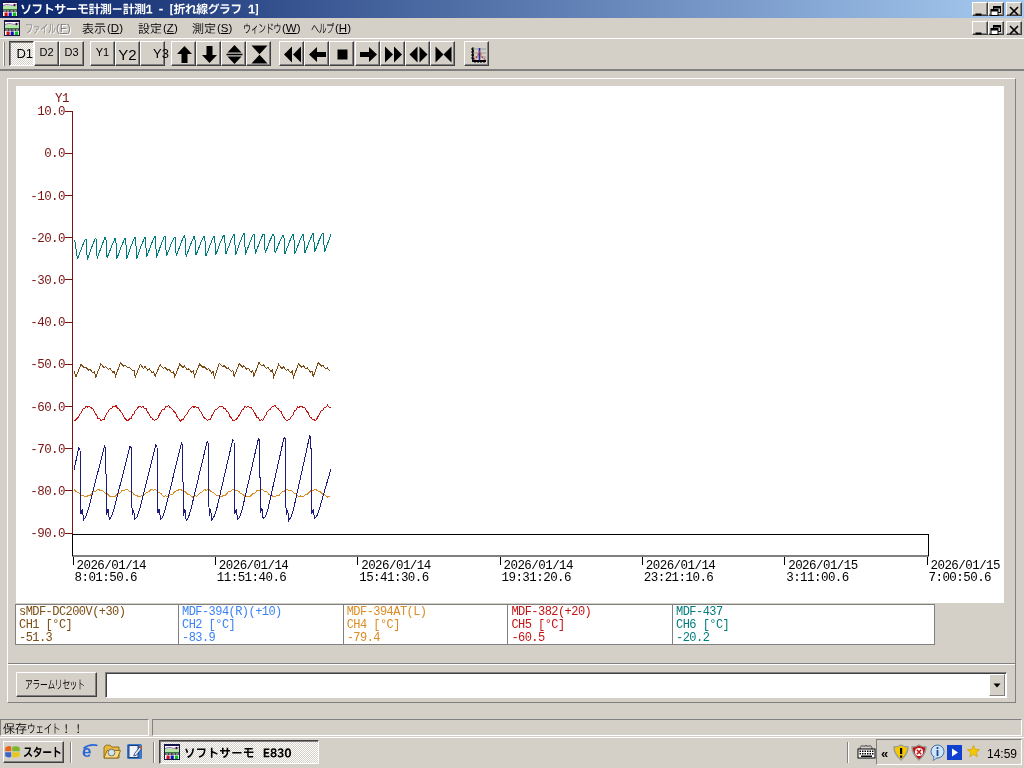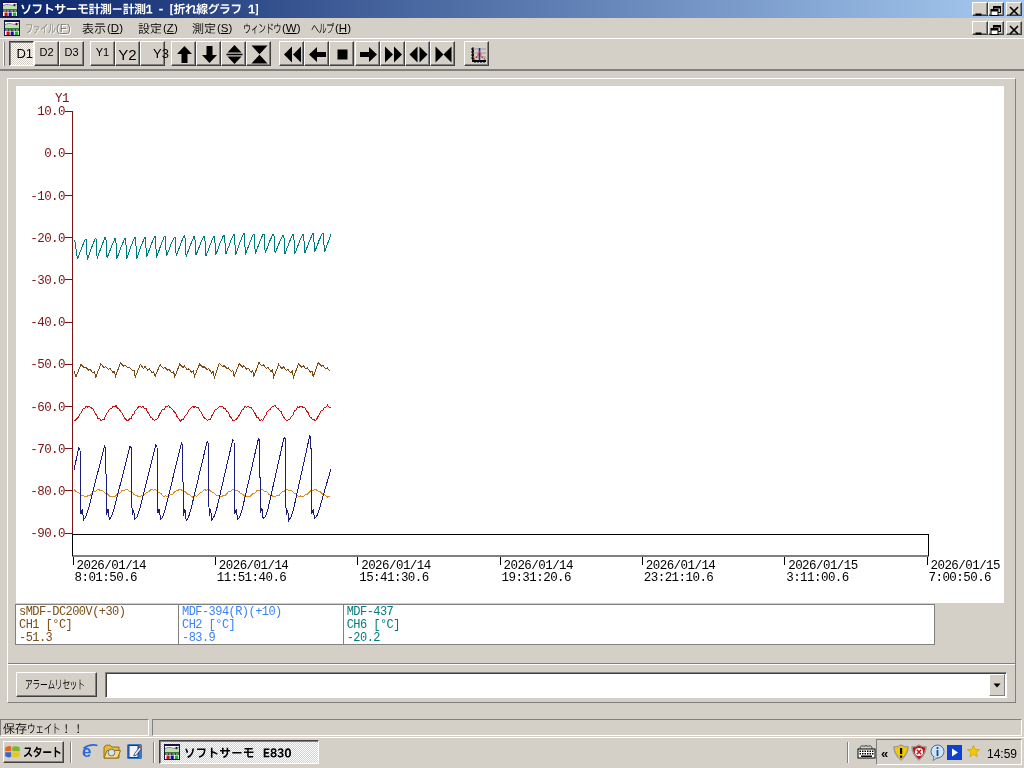--- a/index.html
+++ b/index.html
@@ -244,20 +244,22 @@
       <text x="912.5" y="494.5" font-size="12.5" fill="#000">7:00:50.6</text>
       <polyline points="58.0,154.1 59.2,156.7 61.4,173.3 64.8,164.3 65.8,161.3 69.2,153.6 70.1,153.6 71.3,173.7 74.7,164.1 75.7,161.2 79.1,152.9 80.0,152.9 81.2,172.5 84.6,162.9 85.6,159.9 89.0,151.6 89.9,151.6 91.1,171.9 94.5,163.2 95.5,160.2 98.9,152.8 99.8,152.8 100.9,172.5 104.3,163.4 105.3,160.5 108.7,152.7 109.6,152.7 110.8,172.5 114.2,162.8 115.2,159.8 118.6,151.3 119.5,151.3 120.7,172.6 124.1,163.1 125.1,160.1 128.5,151.8 129.4,151.8 130.6,171.1 134.0,161.8 135.0,158.9 138.4,150.8 139.3,150.8 140.5,171.6 143.9,161.9 144.9,158.9 148.3,150.5 149.2,150.5 150.4,170.2 153.8,161.8 154.8,158.8 158.2,151.6 159.1,151.6 160.2,169.9 163.7,160.7 164.7,157.7 168.0,149.8 168.9,149.8 170.1,170.5 173.5,161.5 174.5,158.6 177.9,150.8 178.8,150.8 180.0,169.0 183.4,160.5 184.4,157.5 187.8,150.2 188.7,150.2 189.9,170.4 193.3,161.3 194.3,158.3 197.7,150.5 198.6,150.5 199.8,168.6 203.2,159.7 204.2,156.8 207.6,149.1 208.5,149.1 209.7,168.4 213.1,159.4 214.1,156.4 217.5,148.6 218.4,148.6 219.6,168.6 223.0,159.1 224.0,156.1 227.4,147.8 228.3,147.8 229.4,168.6 232.8,159.4 233.8,156.5 237.2,148.6 238.1,148.6 239.3,167.5 242.7,158.7 243.7,155.7 247.1,148.2 248.0,148.2 249.2,167.1 252.6,158.4 253.6,155.5 257.0,148.1 257.9,148.1 259.1,167.1 262.5,159.0 263.5,156.0 266.9,149.1 267.8,149.1 269.0,167.7 272.4,158.8 273.4,155.9 276.8,148.3 277.7,148.3 278.9,167.6 282.3,158.8 283.3,155.8 286.7,148.2 287.6,148.2 288.8,167.3 292.2,158.5 293.2,155.5 296.6,147.9 297.5,147.9 298.6,166.0 302.0,157.6 303.0,154.6 306.4,147.5 307.3,147.5 308.5,166.2 315.0,148.4" fill="none" stroke="#007c7c" stroke-width="1" shape-rendering="crispEdges"></polyline>
       <polyline points="58.0,285.0 60.0,290.9 65.0,278.3 68.2,281.9 69.6,281.1 72.5,284.0 74.0,283.1 77.0,287.2 78.5,285.7 79.8,291.4 84.8,277.7 88.0,281.9 89.4,280.4 92.3,283.5 93.8,282.0 96.8,286.5 98.3,285.4 99.5,290.4 104.5,276.6 107.7,280.3 109.1,279.0 112.0,281.8 113.5,281.7 116.5,284.7 118.0,284.2 119.3,291.2 124.3,278.4 127.5,282.4 128.9,280.4 131.8,284.4 133.3,282.9 136.3,286.7 137.8,285.9 139.1,290.6 144.1,278.5 147.3,282.7 148.7,281.1 151.6,284.0 153.1,283.2 156.1,287.1 157.6,285.8 158.8,290.7 163.8,278.0 167.0,281.5 168.4,280.1 171.3,283.9 172.8,282.6 175.8,286.4 177.3,285.0 178.6,290.3 183.6,278.0 186.8,281.3 188.2,280.7 191.1,283.8 192.6,282.4 195.6,286.8 197.1,285.4 198.4,291.4 203.4,277.2 206.6,280.7 208.0,279.5 210.9,282.5 212.4,282.0 215.4,285.5 216.9,284.5 218.2,290.5 223.2,277.7 226.4,281.1 227.8,279.5 230.7,283.4 232.2,282.1 235.2,286.5 236.7,284.8 237.9,290.4 242.9,276.5 246.1,280.0 247.5,279.1 250.4,282.3 251.9,281.0 254.9,285.5 256.4,284.0 257.7,291.2 262.7,278.4 265.9,282.6 267.3,280.4 270.2,284.4 271.7,283.3 274.7,286.9 276.2,285.4 277.5,291.4 282.5,277.7 285.7,281.4 287.1,279.6 290.0,283.0 291.5,281.9 294.5,286.3 296.0,285.1 297.2,290.9 302.2,276.8 305.4,280.1 306.8,279.4 309.7,282.8 311.2,281.7 314.2,285.5" fill="none" stroke="#7c4a12" stroke-width="1" shape-rendering="crispEdges"></polyline>
       <polyline points="58.0,334.8 59.5,334.3 61.0,332.4 62.5,331.2 64.0,327.9 65.5,326.6 67.0,323.0 68.5,322.5 70.0,320.0 71.5,321.1 73.0,320.6 74.5,321.5 76.0,322.3 77.5,323.6 79.0,327.0 80.5,329.1 82.0,332.7 83.5,332.5 85.0,334.7 86.5,333.5 88.0,333.5 89.5,330.3 91.0,327.4 92.5,324.8 94.0,322.9 95.5,322.7 97.0,320.3 98.5,320.8 100.0,319.6 101.5,322.4 103.0,322.8 104.5,325.4 106.0,326.7 107.5,329.7 109.0,332.6 110.5,333.9 112.0,335.1 113.5,332.8 115.0,332.5 116.5,329.0 118.0,327.9 119.5,324.2 121.0,322.9 122.5,320.8 124.0,320.6 125.5,321.1 127.0,320.7 128.5,322.3 130.0,322.3 131.5,326.0 133.0,327.6 134.5,331.7 136.0,332.1 137.5,334.0 139.0,334.1 140.5,333.7 142.0,332.1 143.5,328.3 145.0,326.2 146.5,323.2 148.0,323.5 149.5,320.8 151.0,321.0 152.5,319.6 154.0,321.3 155.5,322.5 157.0,324.1 158.5,326.0 160.0,327.8 161.5,331.9 163.0,332.9 164.5,335.3 166.0,333.3 167.5,333.2 169.0,330.3 170.5,328.8 172.0,325.7 173.5,323.3 175.0,322.0 176.5,320.2 178.0,321.4 179.5,320.2 181.0,322.1 182.5,321.6 184.0,324.8 185.5,326.5 187.0,330.1 188.5,331.9 190.0,333.0 191.5,334.5 193.0,333.6 194.5,333.6 196.0,329.5 197.5,327.7 199.0,323.9 200.5,323.9 202.0,321.7 203.5,320.9 205.0,320.1 206.5,320.2 208.0,322.4 209.5,322.9 211.0,325.6 212.5,326.3 214.0,330.7 215.5,332.1 217.0,334.8 218.5,334.1 220.0,333.4 221.5,331.8 223.0,329.4 224.5,327.5 226.0,323.8 227.5,323.1 229.0,320.3 230.5,321.5 232.0,320.2 233.5,321.5 235.0,321.4 236.5,323.3 238.0,325.7 239.5,328.3 241.0,331.6 242.5,332.0 244.0,334.5 245.5,333.6 247.0,334.4 248.5,330.9 250.0,328.9 251.5,325.2 253.0,324.0 254.5,322.9 256.0,320.9 257.5,320.7 259.0,319.4 260.5,322.0 262.0,322.1 263.5,324.9 265.0,325.1 266.5,329.0 268.0,331.4 269.5,333.8 271.0,334.7 272.5,333.4 274.0,333.1 275.5,330.1 277.0,329.2 278.5,324.7 280.0,323.9 281.5,321.0 283.0,321.2 284.5,320.7 286.0,320.8 287.5,321.5 289.0,321.9 290.5,325.1 292.0,326.5 293.5,330.7 295.0,331.2 296.5,333.9 298.0,333.8 299.5,334.5 301.0,332.6 302.5,329.7 304.0,327.1 305.5,324.1 307.0,324.0 308.5,321.2 310.0,321.3 311.5,319.3 313.0,321.3 314.5,321.7" fill="none" stroke="#c41414" stroke-width="1" shape-rendering="crispEdges"></polyline>
       <polyline points="58.0,403.5 59.5,405.2 61.0,406.0 62.5,406.3 64.0,408.3 65.5,409.6 67.0,409.5 68.5,410.4 70.0,411.1 71.5,409.9 73.0,409.2 74.5,409.1 76.0,407.2 77.5,405.6 79.0,405.5 80.5,404.4 82.0,403.2 83.5,404.0 85.0,404.4 86.5,404.2 88.0,405.8 89.5,407.4 91.0,407.7 92.5,409.0 94.0,410.6 95.5,410.2 97.0,410.2 98.5,410.8 100.0,409.5 101.5,407.9 103.0,407.7 104.5,406.4 106.0,404.5 107.5,404.4 109.0,404.2 110.5,403.2 112.0,404.0 113.5,405.3 115.0,405.4 116.5,406.6 118.0,408.7 119.5,409.1 121.0,409.5 122.5,411.0 124.0,410.7 125.5,409.6 127.0,409.8 128.5,408.8 130.0,406.8 131.5,406.2 133.0,405.6 134.5,403.8 136.0,403.6 137.5,404.3 139.0,403.8 140.5,404.3 142.0,406.3 143.5,406.9 145.0,407.6 146.5,409.6 148.0,410.3 149.5,409.9 151.0,410.7 152.5,410.7 154.0,409.0 155.5,408.4 157.0,407.9 158.5,405.8 160.0,404.8 161.5,404.8 163.0,403.6 164.5,403.2 166.0,404.5 167.5,404.9 169.0,405.2 170.5,407.2 172.0,408.5 173.5,408.6 175.0,410.1 176.5,411.0 178.0,410.1 179.5,410.0 181.0,410.1 182.5,408.2 184.0,406.9 185.5,406.7 187.0,405.1 188.5,403.7 190.0,404.2 191.5,403.9 193.0,403.4 194.5,404.9 196.0,406.2 197.5,406.4 199.0,408.1 200.5,409.8 202.0,409.7 203.5,410.2 205.0,411.1 206.5,410.1 208.0,409.0 209.5,409.0 211.0,407.4 212.5,405.5 214.0,405.4 215.5,404.6 217.0,403.2 218.5,403.8 220.0,404.5 221.5,404.3 223.0,405.6 224.5,407.5 226.0,407.9 227.5,408.8 229.0,410.6 230.5,410.5 232.0,410.0 233.5,410.6 235.0,409.7 236.5,407.9 238.0,407.5 239.5,406.6 241.0,404.5 242.5,404.2 244.0,404.3 245.5,403.3 247.0,403.7 248.5,405.3 250.0,405.6 251.5,406.4 253.0,408.6 254.5,409.3 256.0,409.4 257.5,410.8 259.0,410.9 260.5,409.6 262.0,409.6 263.5,409.0 265.0,406.9 266.5,405.9 268.0,405.6 269.5,404.0 271.0,403.4 272.5,404.2 274.0,404.0 275.5,404.2 277.0,406.2 278.5,407.2 280.0,407.5 281.5,409.4 283.0,410.5 284.5,410.0 286.0,410.5 287.5,410.8 289.0,409.1 290.5,408.2 292.0,407.9 293.5,406.0 295.0,404.6 296.5,404.7 298.0,403.9 299.5,403.1 301.0,404.3 302.5,405.1 304.0,405.2 305.5,407.0 307.0,408.6 308.5,408.7 310.0,409.8 311.5,411.1 313.0,410.3 314.5,409.8" fill="none" stroke="#dc8c24" stroke-width="1" shape-rendering="crispEdges"></polyline>
       <polyline points="58.0,383.7 62.8,361.9 64.0,363.6 64.8,428.3 66.3,422.7 67.6,433.8 69.8,431.0 72.2,423.8 88.5,360.2 89.7,361.9 90.5,429.2 92.0,423.3 93.3,433.4 95.5,430.5 97.8,423.8 114.1,360.1 115.3,361.8 116.1,428.9 117.6,424.1 118.9,433.1 121.1,430.6 123.5,423.8 139.8,358.8 141.0,360.5 141.8,427.2 143.3,422.6 144.6,433.4 146.8,430.8 149.1,423.8 165.4,357.2 166.6,358.9 167.4,429.7 168.9,423.3 170.2,434.6 172.4,431.5 174.8,423.8 191.1,355.6 192.3,357.3 193.1,429.6 194.6,423.4 195.9,433.8 198.1,430.4 200.5,423.8 216.8,353.5 218.0,355.2 218.8,428.1 220.3,423.4 221.6,433.4 223.8,431.0 226.1,423.8 242.4,352.8 243.6,354.5 244.4,427.2 245.9,422.5 247.2,433.0 249.4,430.6 251.8,423.8 268.1,351.3 269.3,353.0 270.1,429.1 271.6,423.7 272.9,434.6 275.1,430.5 277.4,423.8 293.7,349.8 294.9,351.5 295.7,427.6 297.2,423.6 298.5,432.7 300.7,430.4 303.1,423.8 315.0,382.8" fill="none" stroke="#1c1c7c" stroke-width="1" shape-rendering="crispEdges"></polyline>
     </svg></div>
 <div class="abs mono" style="left:15px;top:604px;width:920px;height:41px;background:#fff;border:1px solid #808080;display:flex;font-size:12px;line-height:12.8px;letter-spacing:-0.55px">
     <div style="width:163px;border-right:1px solid #808080;color:#7c4e14;padding:1px 0 0 3px;overflow:hidden">sMDF-DC200V(+30)<br>CH1 [°C]<br>-51.3</div>
     <div style="width:164.7px;border-right:1px solid #808080;color:#3b82f6;padding:1px 0 0 3px;overflow:hidden">MDF-394(R)(+10)<br>CH2 [°C]<br>-83.9</div>
+    <div style="width:164.7px;border-right:1px solid #808080;color:#dc8c24;padding:1px 0 0 3px;overflow:hidden">MDF-394AT(L)<br>CH4 [°C]<br>-79.4</div>
+    <div style="width:164.7px;border-right:1px solid #808080;color:#c41414;padding:1px 0 0 3px;overflow:hidden">MDF-382(+20)<br>CH5 [°C]<br>-60.5</div>
     <div style="width:165px;color:#007c7c;padding:1px 10px 0 3px;overflow:hidden">MDF-437<br>CH6 [°C]<br>-20.2</div>
   </div>
 <div class="abs" style="left:8px;top:663px;width:1007px;height:1px;background:#808080"></div>
 <div class="abs" style="left:8px;top:664px;width:1007px;height:1px;background:#fff"></div>
 <div class="abs raised" style="left:16px;top:672px;width:81px;height:25px;background:#d4d0c8"></div>
 <svg width="70" height="16" style="position:absolute;left:25px;top:677px" viewBox="0 0 70 16">
     <path d="M4.3 7.3Q5.1 6.7 5.6 5.9Q6.2 5.1 6.4 4.2H0.9V3.3H7V4.1Q6.8 5.3 6.2 6.3Q5.5 7.3 4.7 8ZM1.3 11.4Q2.1 11 2.5 10.4Q3 9.9 3.2 9.1Q3.4 8.3 3.4 7.2V5.5H4V7.2Q4 8.5 3.7 9.4Q3.5 10.4 2.9 11Q2.4 11.7 1.6 12.2Z M9.1 3H13.7V3.9H9.1ZM8.4 5.9H14.2Q14.2 8.4 13.1 10Q12.1 11.6 10.3 12.2L10.1 11.4Q11.7 10.9 12.5 9.7Q13.4 8.6 13.6 6.7H8.4Z M22 7.9H15.7V7H22Z M29.1 12Q29 11.6 28.7 10.7Q26.3 11.2 23.1 11.6L23.1 10.7L23.8 10.7Q25 6.9 25.8 2.7L26.4 2.9Q25.5 7.2 24.5 10.6Q26.8 10.3 28.5 9.9Q27.9 8.1 27.3 6.7L27.8 6.3Q28.8 8.7 29.6 11.6Z M32.5 11.4Q33.5 11 34.1 10.4Q34.8 9.9 35.1 9Q35.4 8.1 35.4 6.7V2.7H35.9V6.7Q35.9 8.3 35.6 9.4Q35.2 10.4 34.5 11.1Q33.8 11.8 32.7 12.2ZM32 8.4H31.4V2.8H32Z M40.3 9.9Q40.3 10.6 40.5 10.9Q40.7 11.2 41.2 11.2H44V12H41.2Q40.4 12 40.1 11.5Q39.7 11 39.7 9.9V6.4L37.9 6.8L37.8 6L39.7 5.5V2.6H40.3V5.4L44.3 4.4L44.4 5.2Q44 6.4 43.5 7.4Q42.9 8.3 42 9.1L41.7 8.4Q42.5 7.8 42.9 7Q43.4 6.3 43.7 5.4L40.3 6.2Z M48.3 8Q48.1 6.6 47.7 4.8L48.3 4.6Q48.7 6.6 48.8 7.8ZM47.2 11.9Q48.3 11.2 49 10.3Q49.7 9.3 50 8.1Q50.4 6.8 50.5 5L51.1 5.1Q50.9 7 50.6 8.4Q50.2 9.8 49.4 10.9Q48.7 11.9 47.5 12.7ZM46.5 8.6Q46.3 6.9 45.8 5.4L46.4 5.2Q46.8 6.8 47.1 8.4Z M58.8 9.1Q56.9 7.7 55.3 6.8V12.4H54.7V2.6H55.3V5.9Q57.2 6.9 59 8.4Z" fill="#000"></path>
   </svg>
 <div class="abs" style="left:105px;top:672px;width:902px;height:26px;border-top:1px solid #808080;border-left:1px solid #808080;border-right:1px solid #fff;border-bottom:1px solid #fff;background:#fff;box-shadow:inset 1px 1px 0 #404040"></div>
 <div class="abs raisedthin" style="left:989px;top:674px;width:16px;height:22px;background:#d4d0c8"></div>

